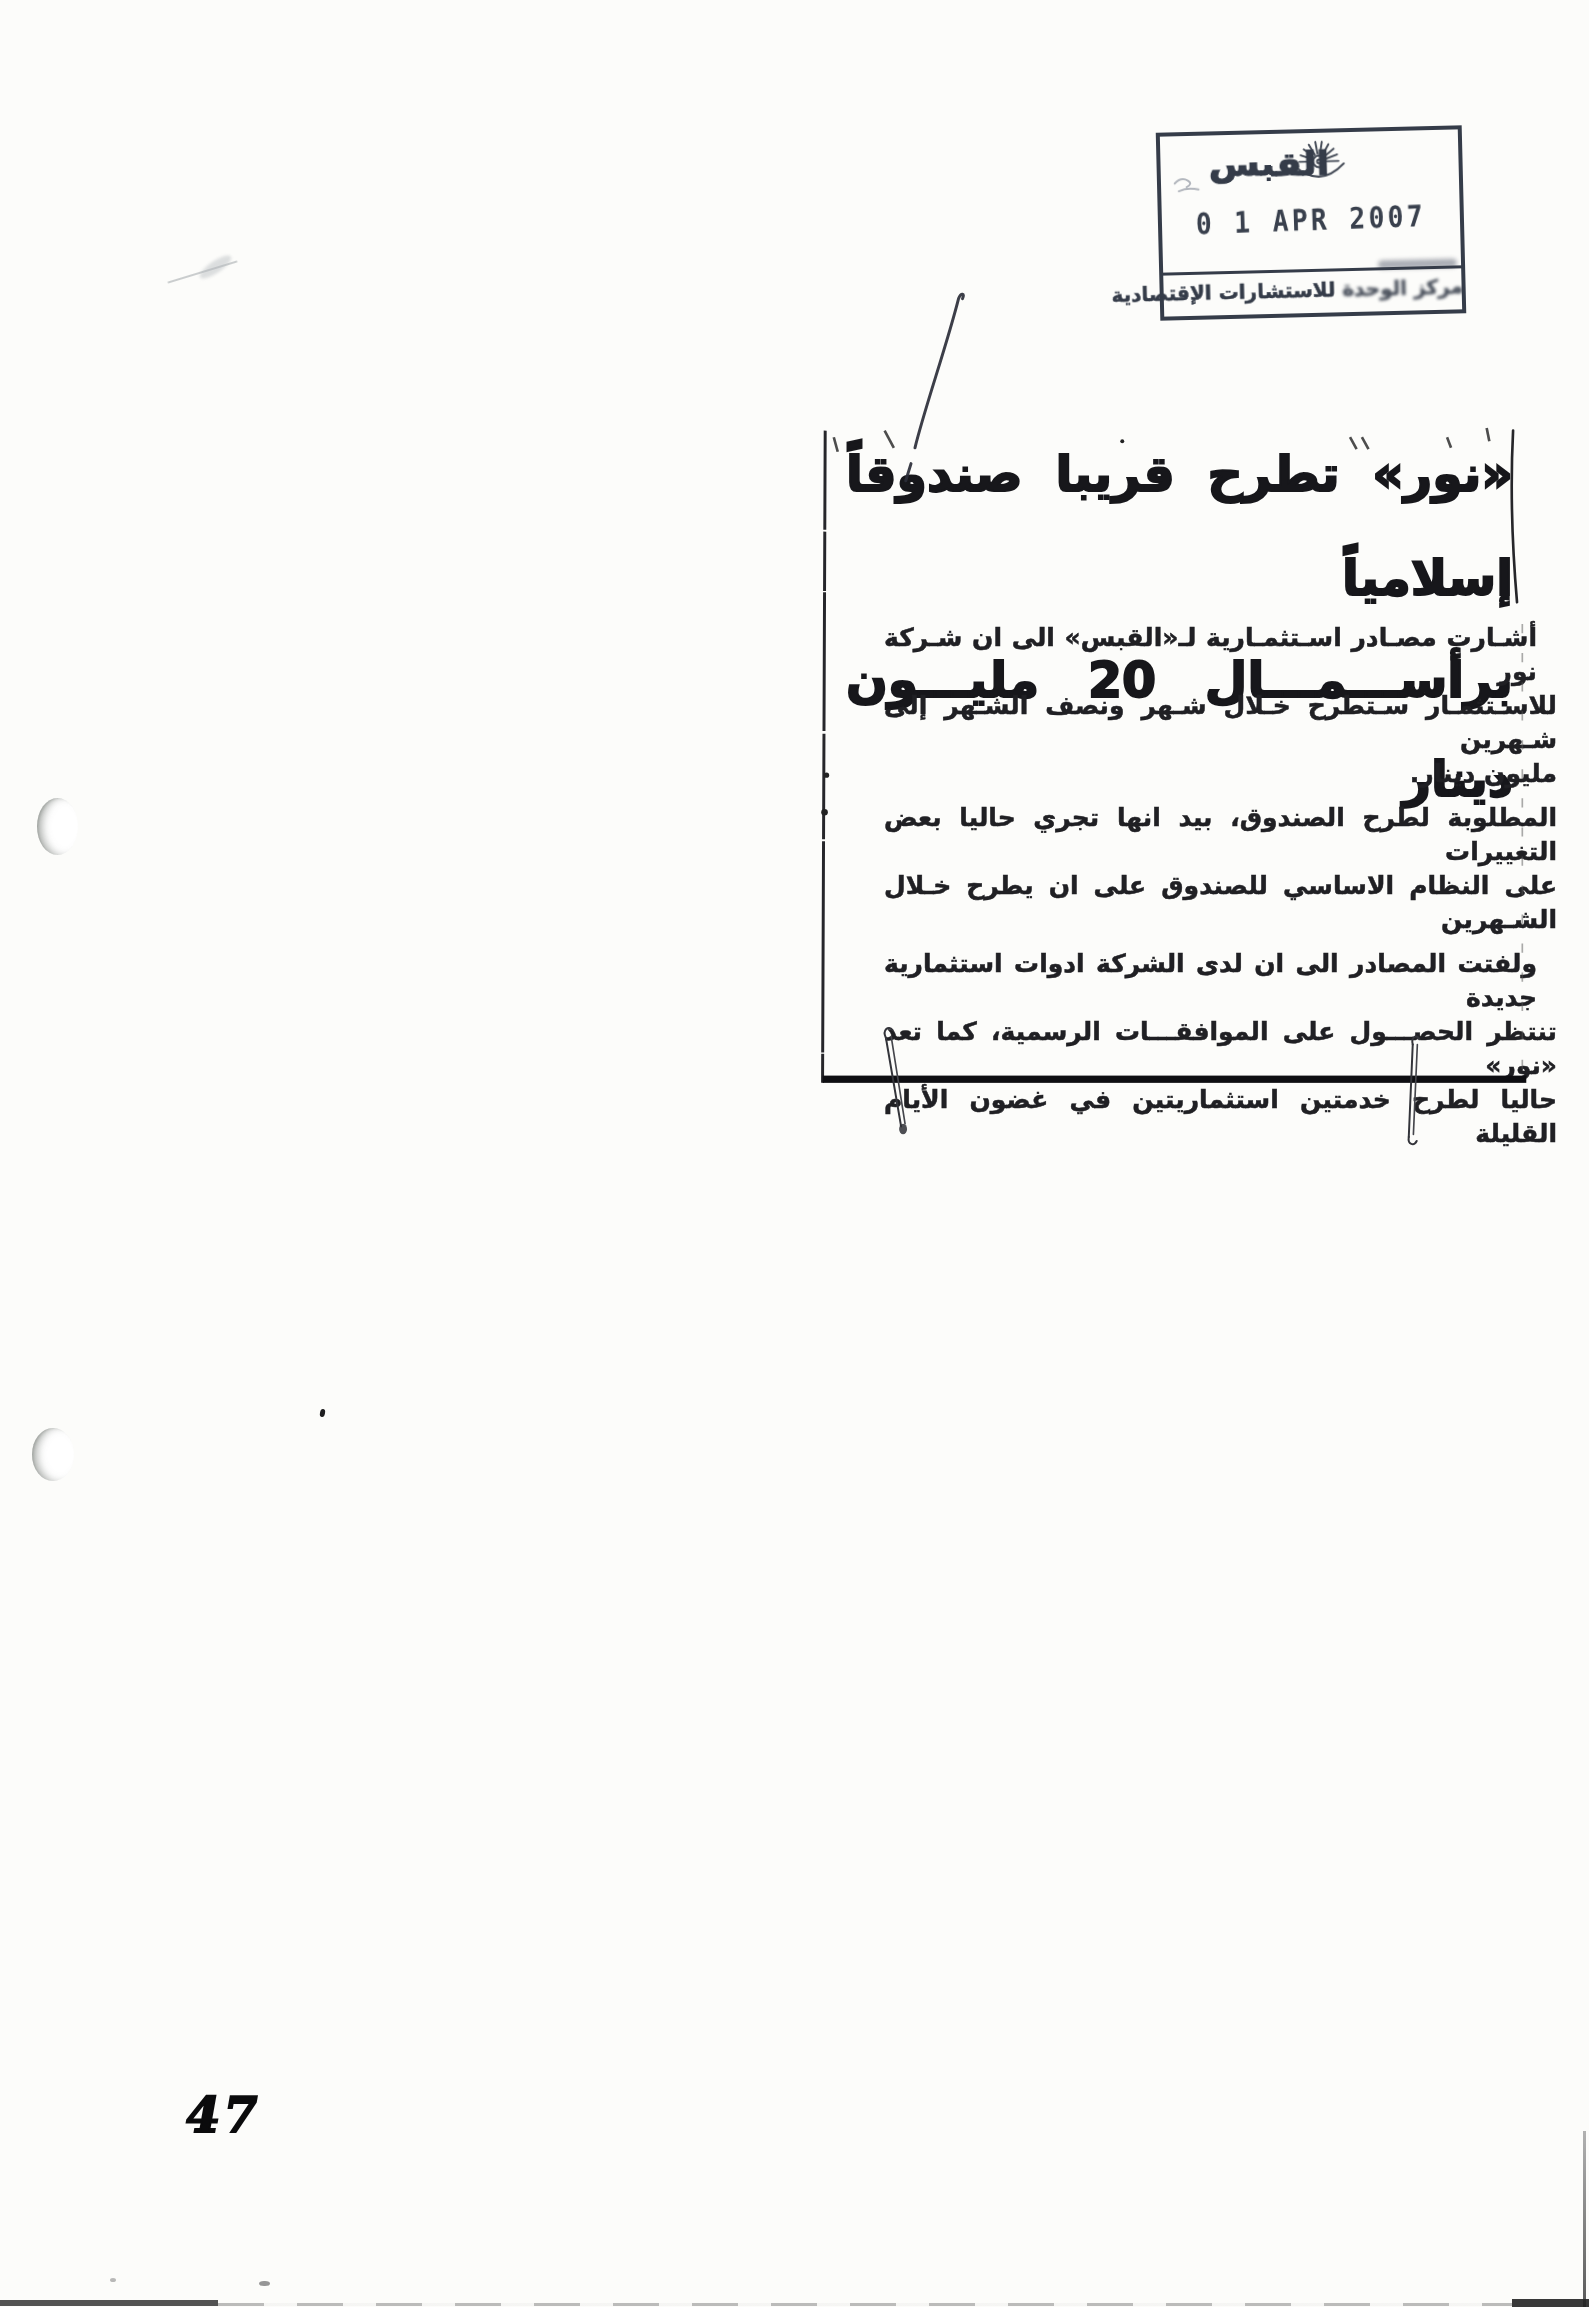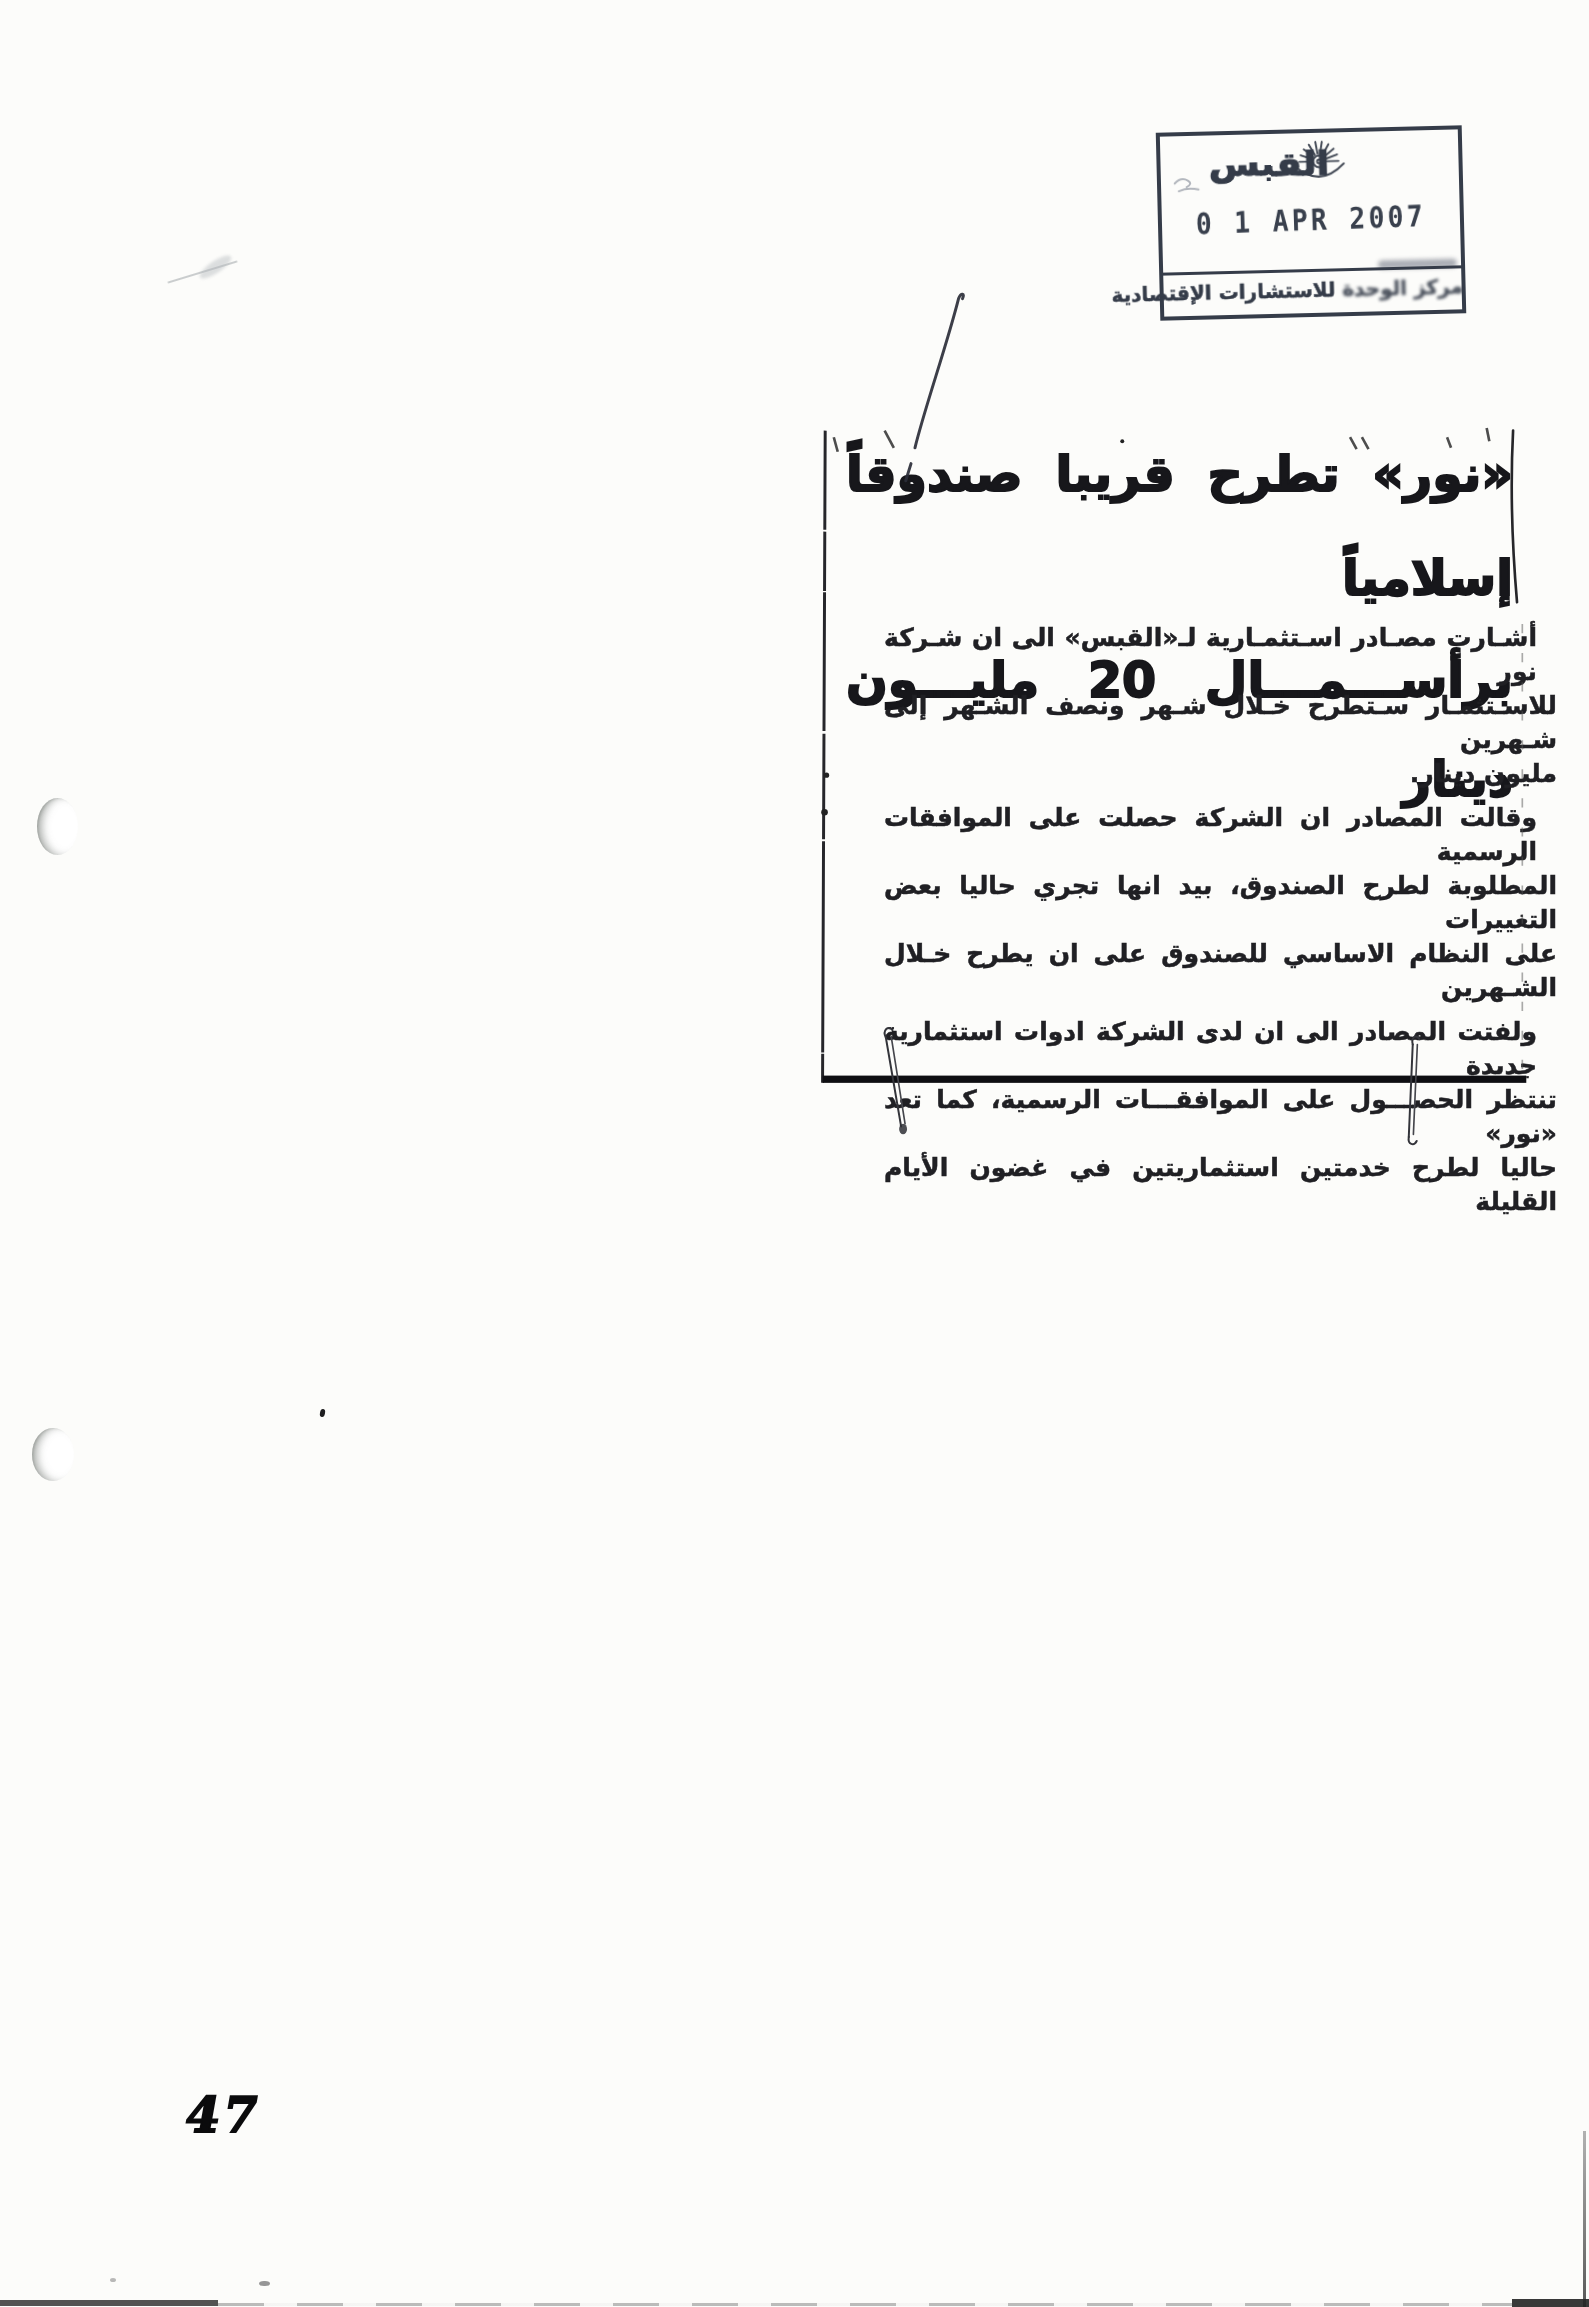--- a/index.html
+++ b/index.html
@@ -153,21 +153,20 @@
     <div class="hl l2">برأســـمـــال 20 مليـــون دينار</div>
   </div>
 
   <div class="body-col">
     <div class="para">
       <div class="bline first">أشـارت مصـادر اسـتثمـارية لـ«القبس» الى ان شـركة نور</div>
       <div class="bline">للاسـتثمـار سـتطرح خـلال شـهر ونصف الشـهر إلى شـهرين</div>
       <div class="bline last">مليون دينار.</div>
     </div>
     <div class="para">
-      <div class="bline first">وقالت المصادر ان الشركة حصلت على الموافقات الرسمية</div>
       <div class="bline">المطلوبة لطرح الصندوق، بيد انها تجري حاليا بعض التغييرات</div>
       <div class="bline">على النظام الاساسي للصندوق على ان يطرح خـلال الشـهرين</div>
     </div>
     <div class="para">
       <div class="bline first">ولفتت المصادر الى ان لدى الشركة ادوات استثمارية جديدة</div>
       <div class="bline">تنتظر الحصـــول على الموافقـــات الرسمية، كما تعد «نور»</div>
       <div class="bline">حاليا لطرح خدمتين استثماريتين في غضون الأيام القليلة</div>
     </div>
   </div>
 

